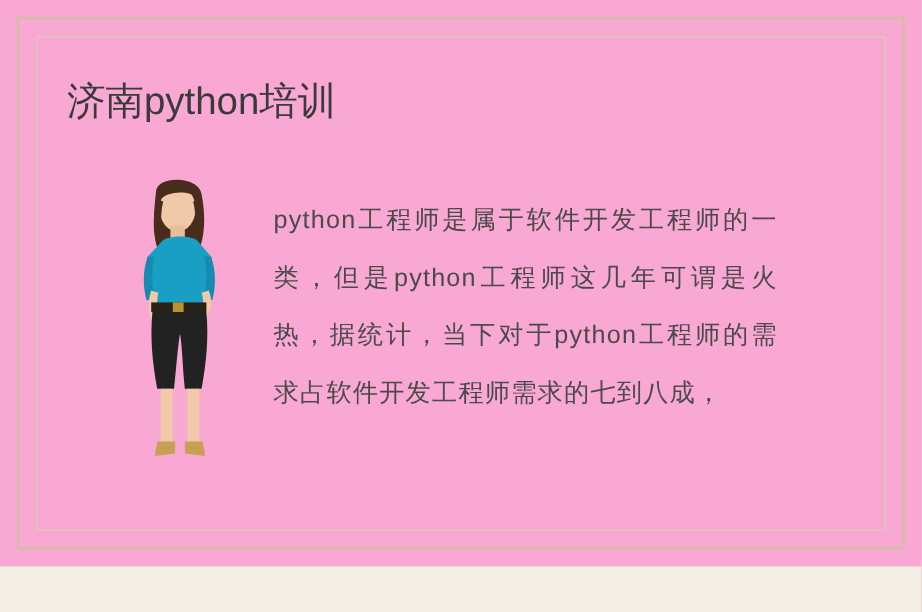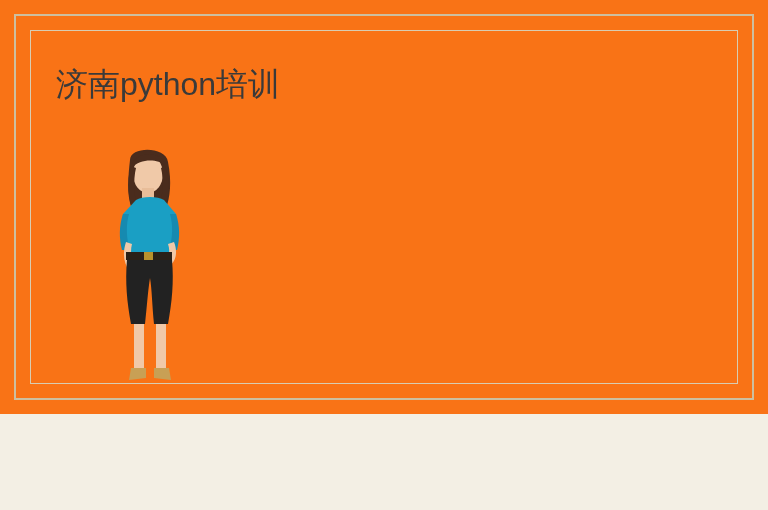--- a/index.html
+++ b/index.html
@@ -9,22 +9,22 @@
   body {
     width: 768px;
     height: 510px;
     background: #f3efe4;
     font-family: "Liberation Sans", sans-serif;
     overflow: hidden;
   }
   .page {
     position: relative;
     width: 768px;
-    height: 414px;
-    background: #f97316;
+    height: 472px;
+    background: #f9a8d4;
     box-sizing: border-box;
   }
   
   .outer-frame {
     position: absolute;
     left: 14px;
     top: 14px;
     right: 14px;
     bottom: 14px;
     border: 2px solid #cdbfa0;
@@ -110,14 +110,15 @@
       <path d="M31 118 L76 118 C78 140, 76 160, 72 182 L58 182 C56 162, 56 148, 54 136 C52 148, 51 164, 49 182 L35 182 C31 160, 29 140, 31 118 Z" fill="#222222"></path>
 
       <rect x="38" y="182" width="10" height="44" fill="#f0c9a8"></rect>
       <rect x="60" y="182" width="10" height="44" fill="#f0c9a8"></rect>
 
       <path d="M35 226 L50 226 L50 236 L33 238 Z" fill="#c8a055"></path>
       <path d="M58 226 L73 226 L75 238 L58 236 Z" fill="#c8a055"></path>
     </svg>
   </div>
 
+  <div class="body-text">python工程师是属于软件开发工程师的一类，但是python工程师这几年可谓是火热，据统计，当下对于python工程师的需求占软件开发工程师需求的七到八成，</div>
 
 </div>
 
 </body></html>

